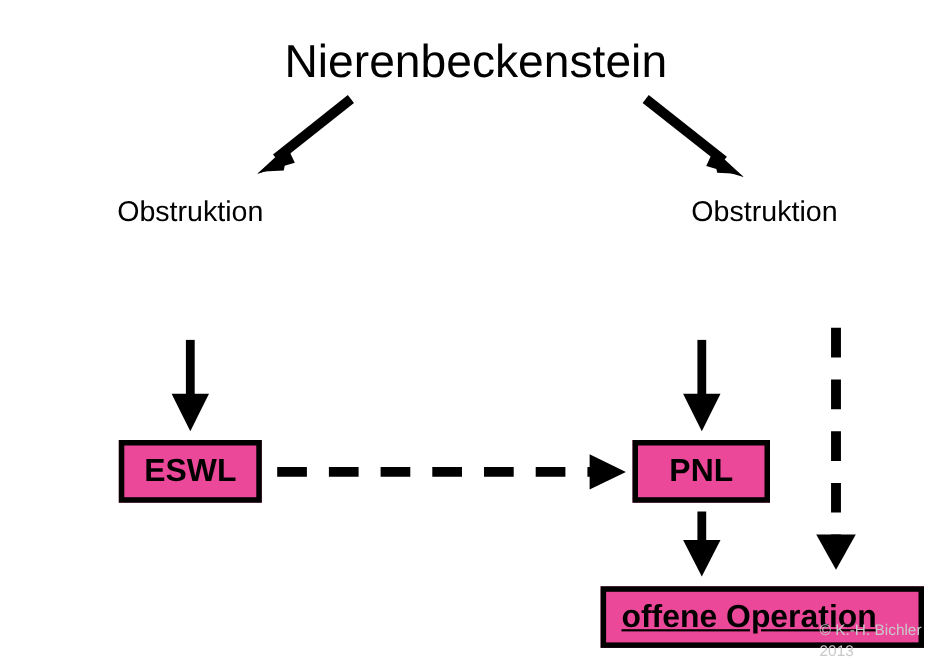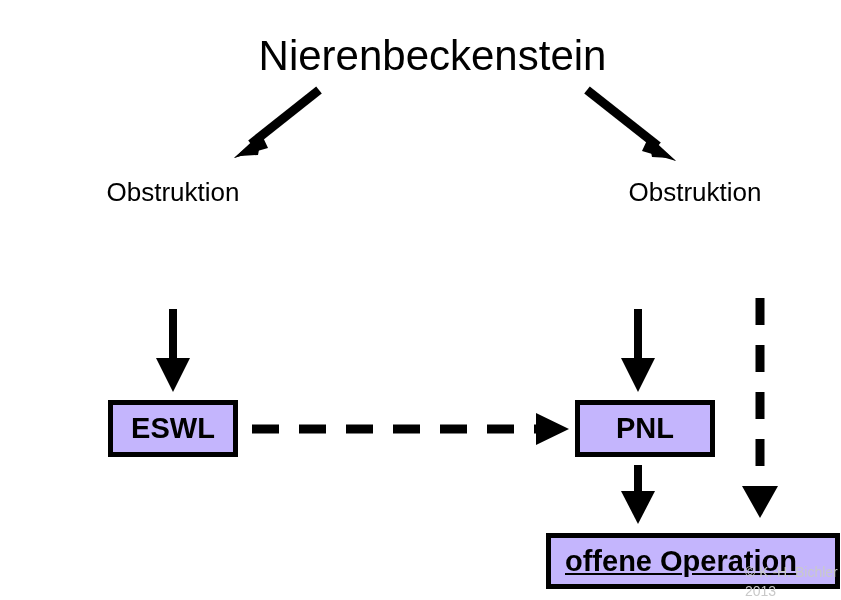--- a/index.html
+++ b/index.html
@@ -65,39 +65,39 @@
   #branch-label-right {
     left: 478px;
     top: 175px;
     width: 410px;
   }
 
   
   .node-box {
     position: absolute;
     border: 5px solid #000000;
-    background: #c4b5fd;
+    background: #ec4899;
     box-sizing: border-box;
     display: flex;
     align-items: center;
     justify-content: center;
     font-weight: bold;
     white-space: nowrap;
   }
   #box-eswl {
     left: 96px;
     top: 400px;
     width: 130px;
     height: 57px;
     font-size: 29px;
   }
   #box-pnl {
     left: 563px;
     top: 400px;
-    width: 140px;
+    width: 125px;
     height: 57px;
     font-size: 29px;
   }
   #box-offene-operation {
     left: 534px;
     top: 533px;
     width: 294px;
     height: 56px;
     font-size: 29px;
     justify-content: flex-start;

